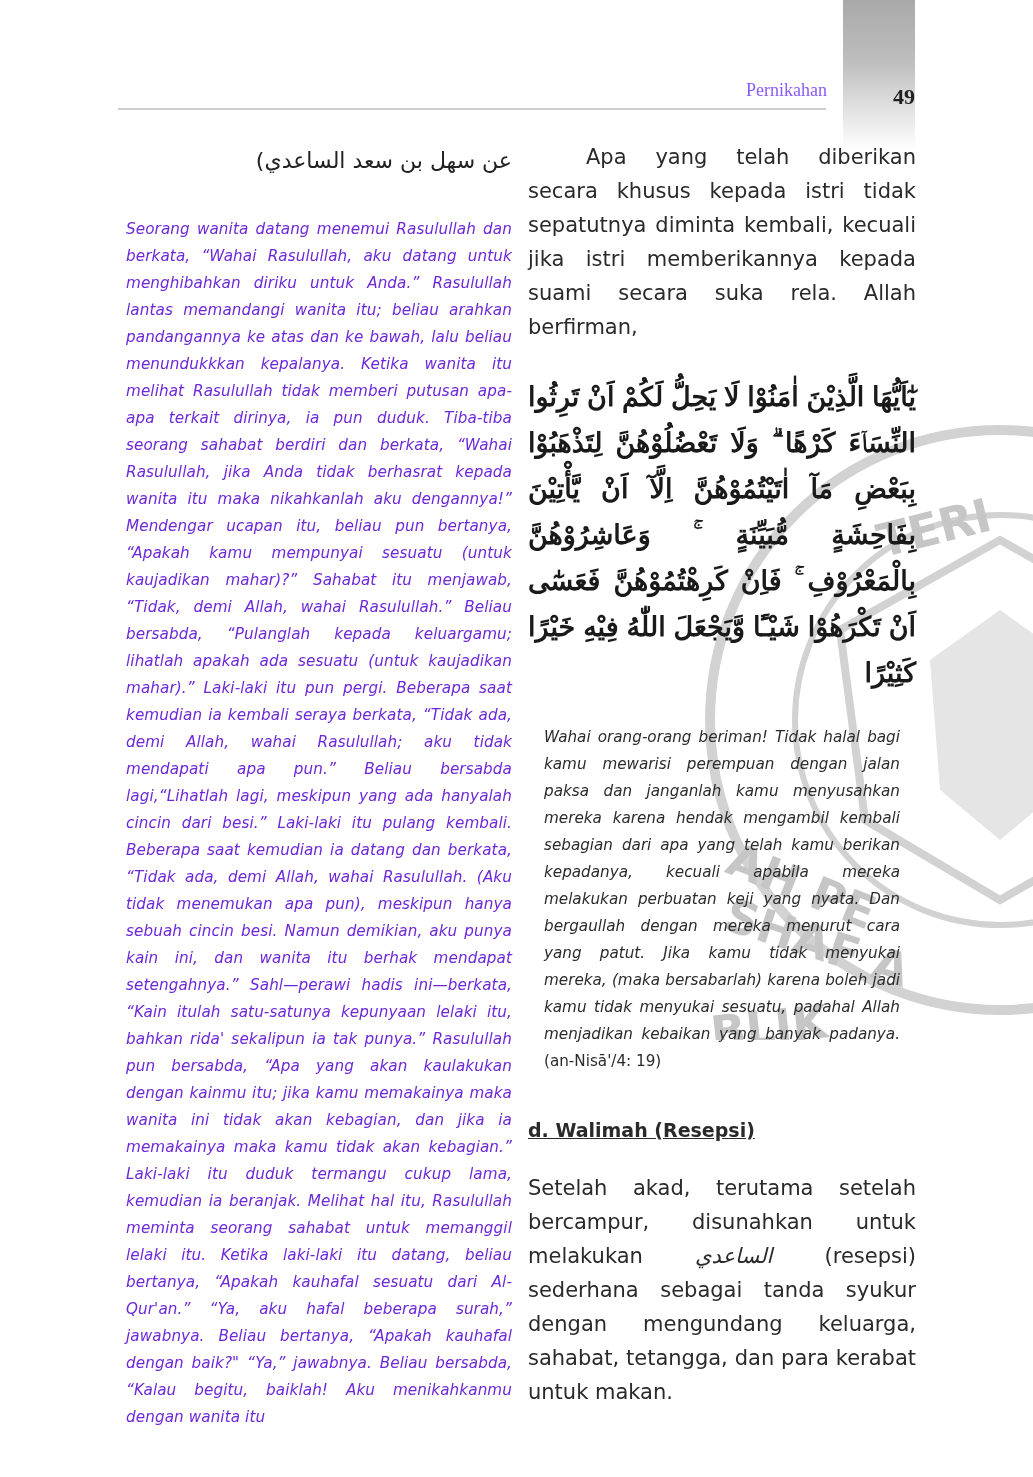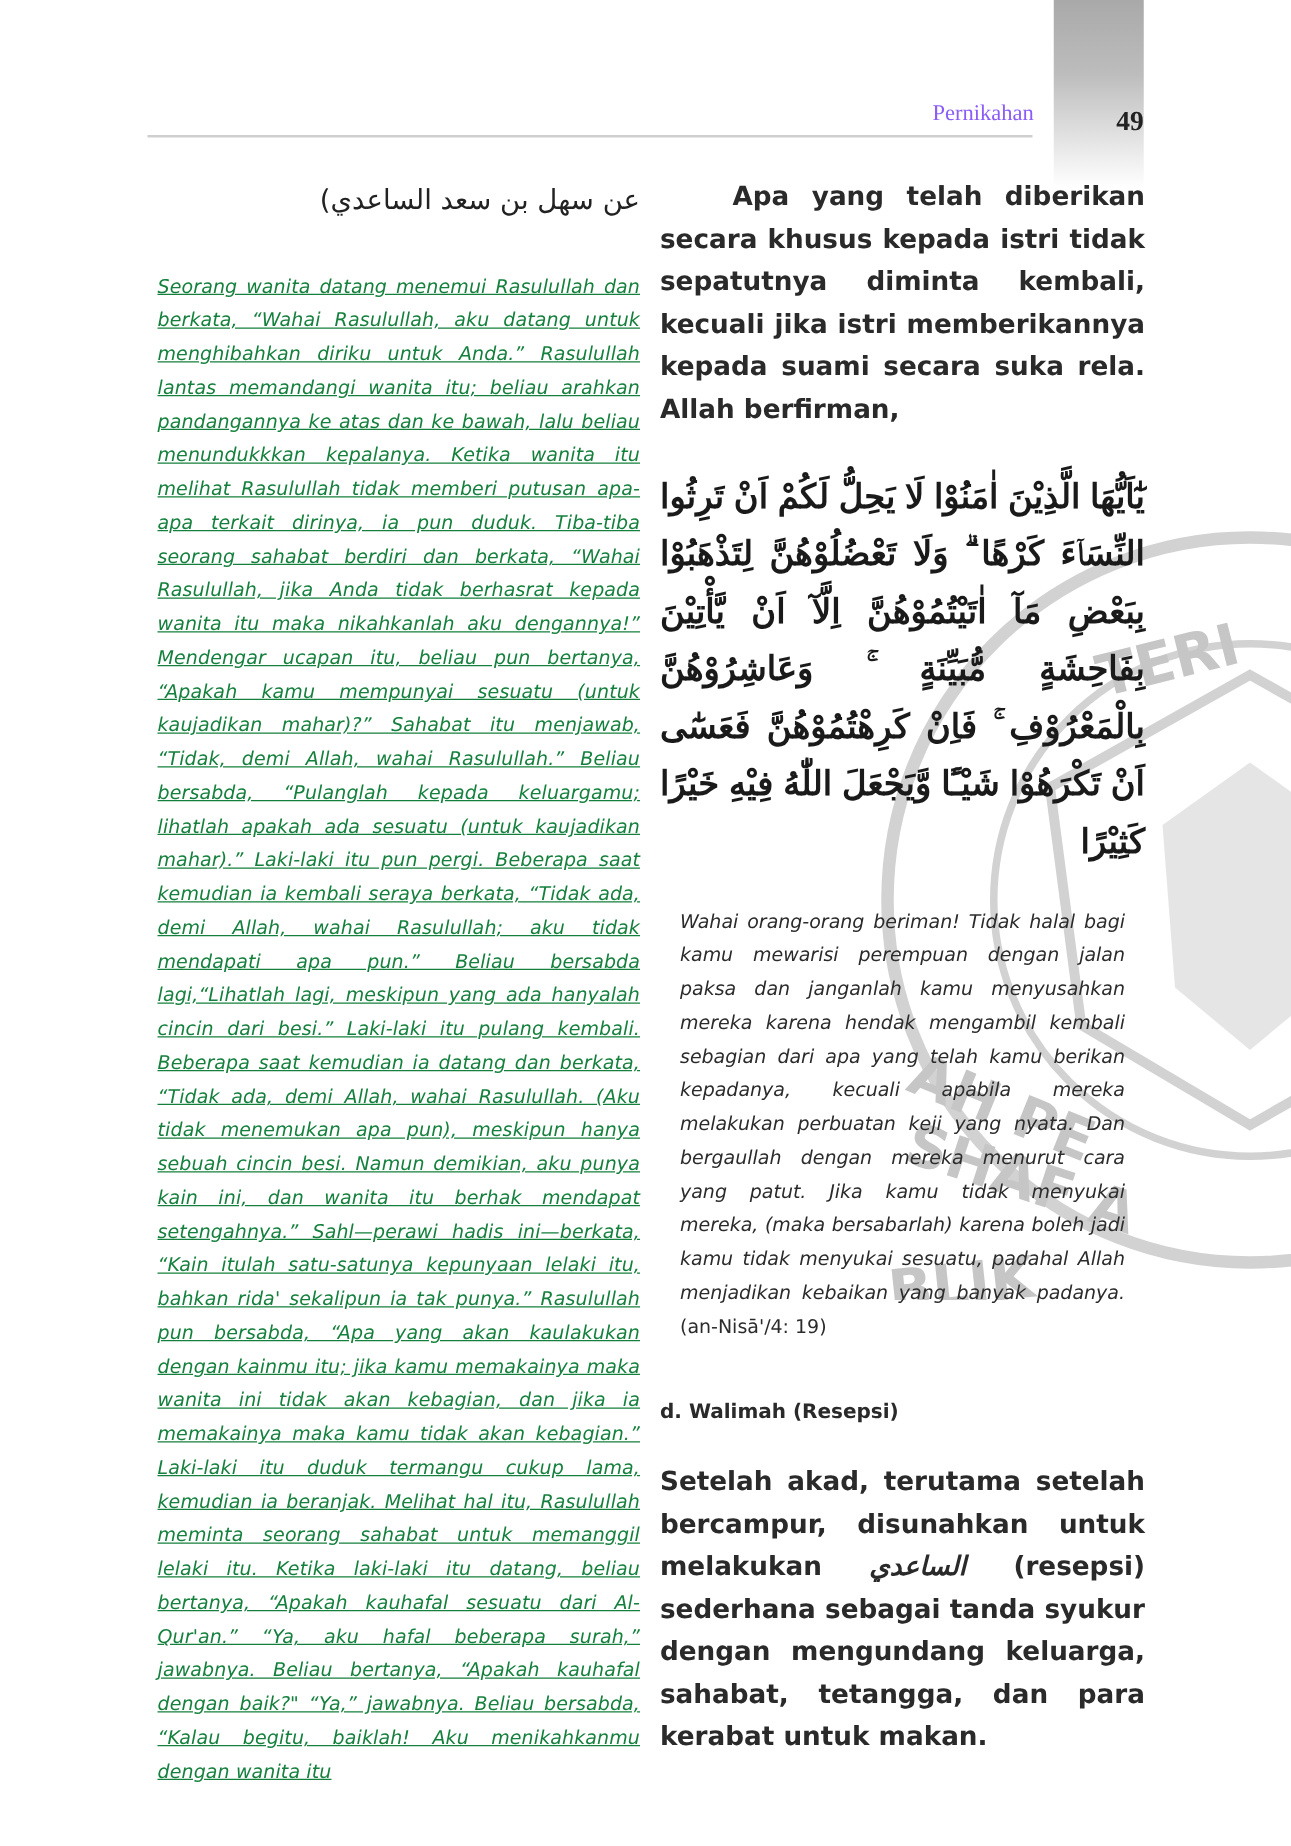--- a/index.html
+++ b/index.html
@@ -15,36 +15,36 @@
   .head-rule { position: absolute; left: 118px; top: 108px; width: 708px; height: 2px; background: #cfcfcf; }
 
   .col { position: absolute; font-family: "DejaVu Sans", sans-serif; }
   .left { left: 126px; top: 140px; width: 386px; }
   .right { left: 528px; top: 140px; width: 388px; }
 
   .arabic-source { direction: rtl; text-align: right; font-family: "DejaVu Sans", sans-serif;
          font-size: 22px; margin: 6px 0 40px 0; line-height: 30px; color: #222; }
 
   .hadith { font-style: italic; font-size: 15.2px; line-height: 27px; text-align: justify;
-            color: #15803d; margin: 0; letter-spacing: 0.1px; text-decoration: underline; }
+            color: #6d28d9; margin: 0; letter-spacing: 0.1px; }
 
   .hadith-end { font-size: 14.6px; line-height: 27px; color: #2b2b2b; margin: 0 0 22px 0; }
   .hadith-end i { font-style: italic; }
 
-  .body-p { font-size: 21px; line-height: 34px; text-align: justify; color: #2a2a2a; margin: 0; font-weight: bold; }
+  .body-p { font-size: 21px; line-height: 34px; text-align: justify; color: #2a2a2a; margin: 0; }
   .indent { text-indent: 58px; }
 
   .quran { direction: rtl; text-align: justify; text-align-last: right; font-family: Liberation Serif, serif;
            font-size: 27px; line-height: 46px; color: #1a1a1a; margin: 30px 0 28px 0; font-weight: bold; }
 
   .translation { font-style: italic; font-size: 15.2px; line-height: 27px; text-align: justify;
                  color: #2b2b2b; margin: 16px; }
   .translation .ref { font-style: normal; }
 
-  .subheading { font-weight: bold; font-size: 16px; color: #2a2a2a; margin: 44px 0 30px 0; }
+  .subheading { font-weight: bold; font-size: 19px; color: #2a2a2a; margin: 44px 0 30px 0; text-decoration: underline; }
 
   .stamp { position: absolute; left: 700px; top: 400px; width: 600px; height: 640px; pointer-events: none; }
 </style>
 </head>
 <body>
 
 <div class="page">
 
   <svg class="stamp" viewBox="0 0 600 640">
     <g fill="none" stroke="#d2d2d2" stroke-width="10">

